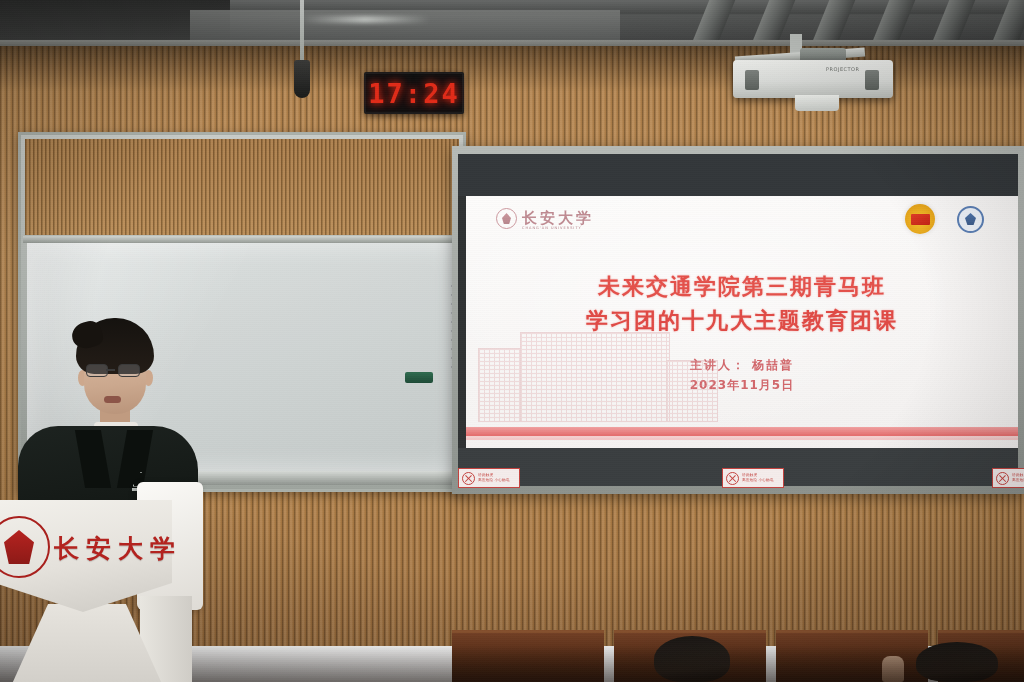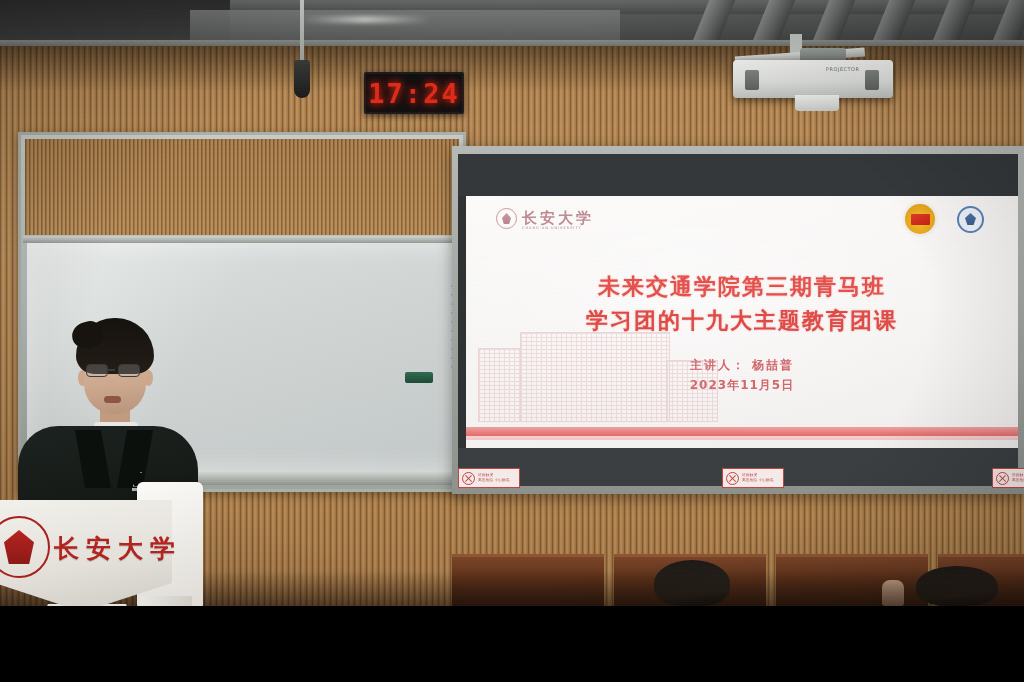--- a/index.html
+++ b/index.html
@@ -1,19 +1,19 @@
 <!DOCTYPE html>
 <html><head>
 <meta charset="utf-8">
 <title>Lecture Hall Photo</title>
 <style>
   html,body{margin:0;padding:0;background:#000;}
   *{box-sizing:border-box;}
   .stage{
-    position:relative;width:1024px;height:606px;overflow:hidden;
+    position:relative;width:1024px;height:682px;overflow:hidden;
     font-family:"DejaVu Sans","Liberation Sans",sans-serif;
     background:#ffffff;
   }
 
   
   .ceiling{position:absolute;left:0;top:0;width:1024px;height:46px;
     background:linear-gradient(180deg,#4b4d4d 0%,#585a59 35%,#3e3f3f 100%);}
   .ceil-slab{position:absolute;left:0;top:0;width:1024px;height:14px;
     background:linear-gradient(180deg,#6d6f6e,#4a4c4b);}
   .ceil-panel{position:absolute;left:190px;top:10px;width:430px;height:30px;

